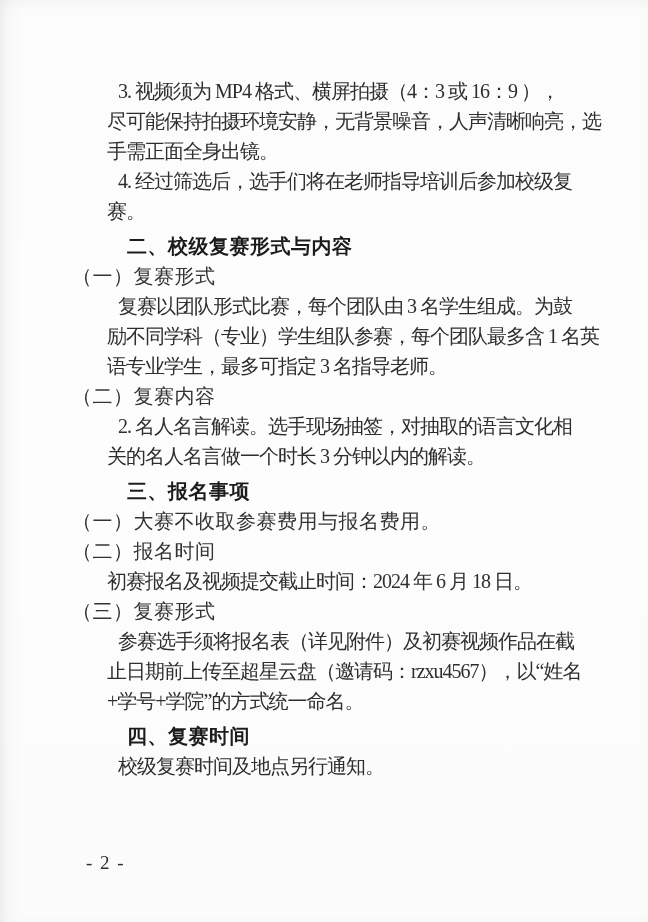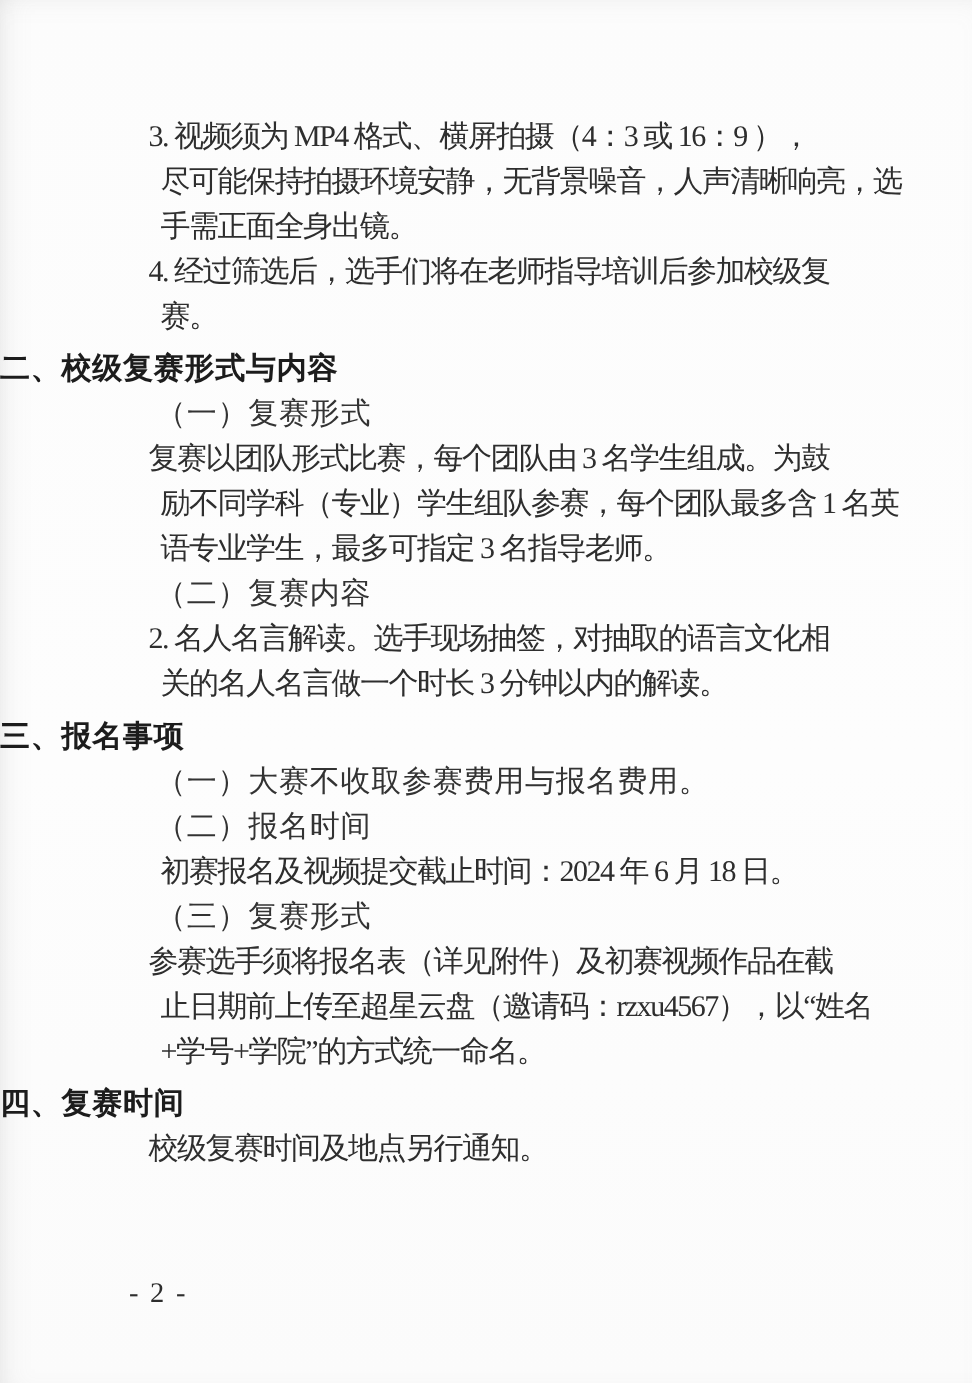--- a/index.html
+++ b/index.html
@@ -29,23 +29,24 @@
   .line {
     height: 30px;
     line-height: 30px;
     white-space: nowrap;
     font-size: 20px;
     letter-spacing: -1px;
     color: #2e2e2e;
     font-family: "Liberation Serif", "DejaVu Serif", serif;
   }
   .line.flush   { padding-left: 107px; }
-  .line.indent  { padding-left: 87px; margin-left: 12px; }
-  .line.sub     { padding-left: 104px; letter-spacing: 0.5px; color: #333; }
+  .line.indent  { padding-left: 118px; }
+  .line.sub     { padding-left: 72px; letter-spacing: 0.5px; color: #333; }
   .line.head    {
+    padding-left: 127px;
     font-family: "Liberation Sans", "DejaVu Sans", sans-serif;
     font-weight: bold;
     color: #1c1c1c;
     letter-spacing: 0.5px;
   }
   .line.gap { margin-top: 5px; }
   .page-number {
     position: absolute;
     top: 853px;
     left: 86px;

